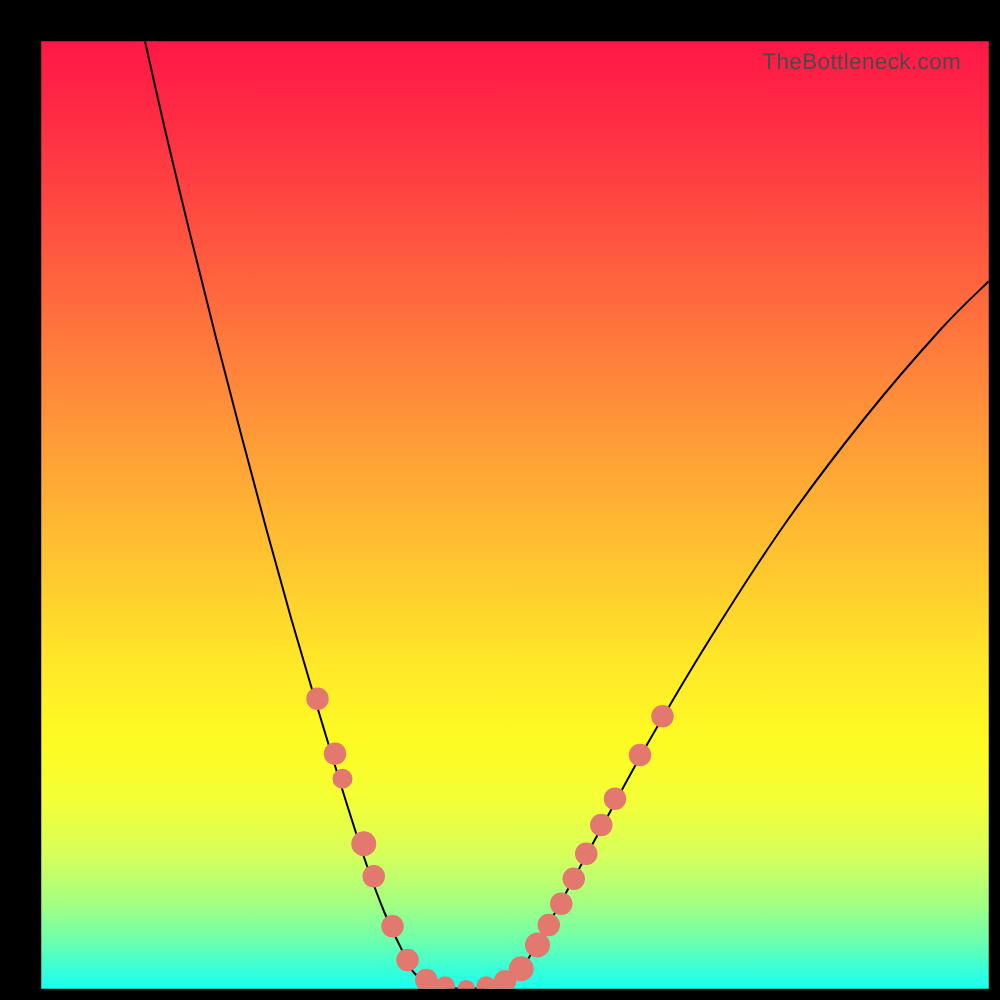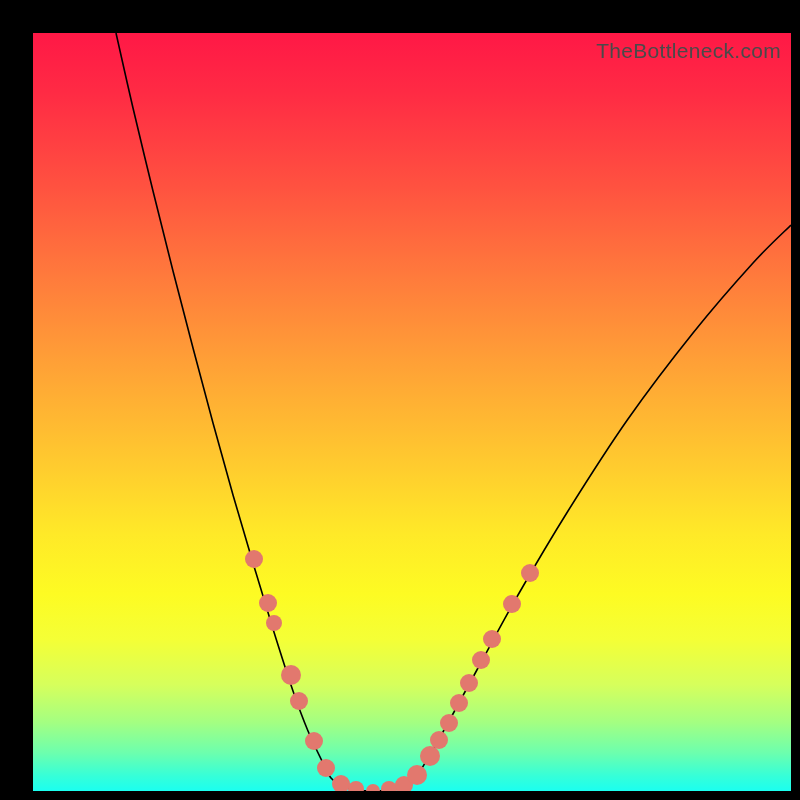--- a/index.html
+++ b/index.html
@@ -39,23 +39,23 @@
       #d6ff5c 86%,
       #a3ff82 91%,
       #6cffae 95%,
       #36ffd8 98%,
       #1bfff0 100%
     );
   }
   .watermark {
     position: absolute;
     top: 6px;
-    right: 10px;
+    right: 22px;
     color: #4a4a4a;
-    font-size: 21px;
+    font-size: 18px;
     font-weight: 500;
     letter-spacing: 0.3px;
     user-select: none;
     margin-left: 48px;
   }
   svg.curve {
     position: absolute;
     left: 0;
     top: 0;
     width: 758px;

